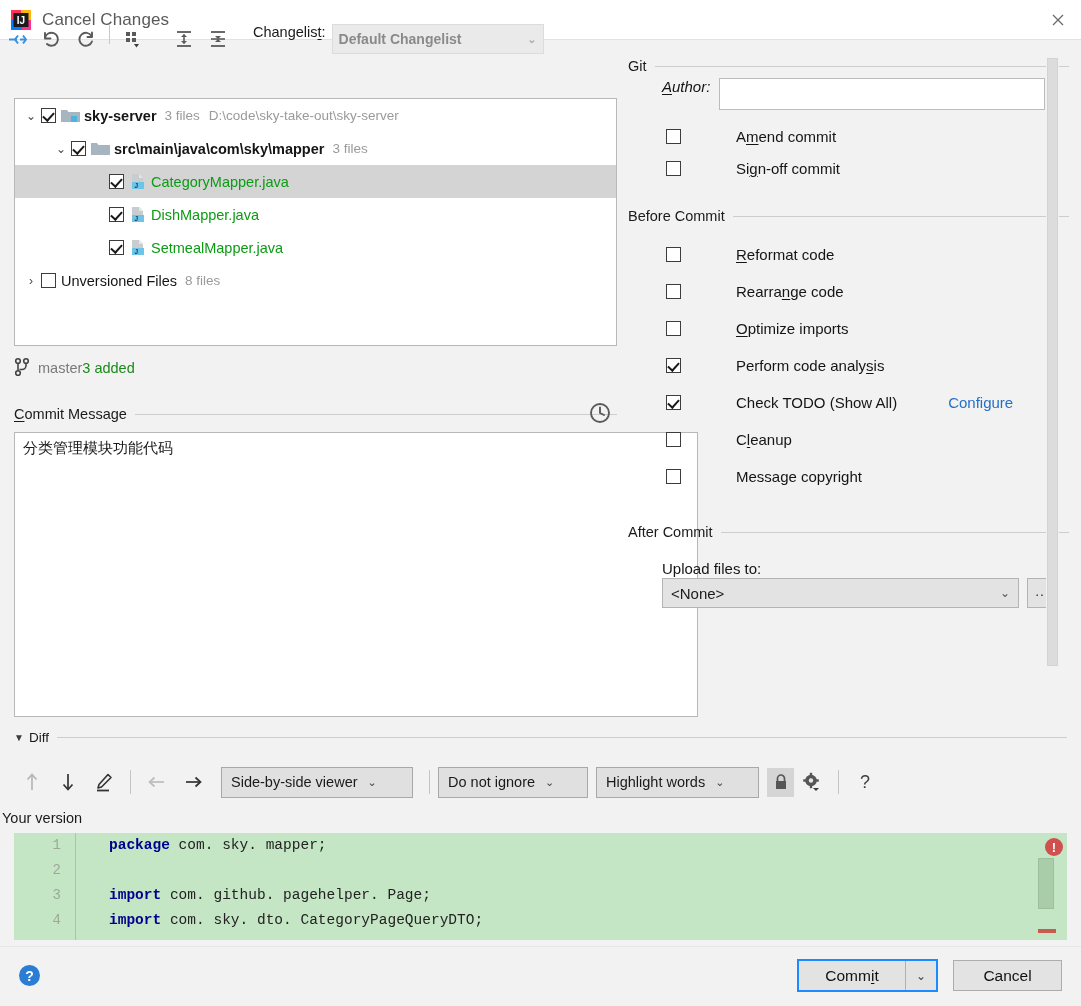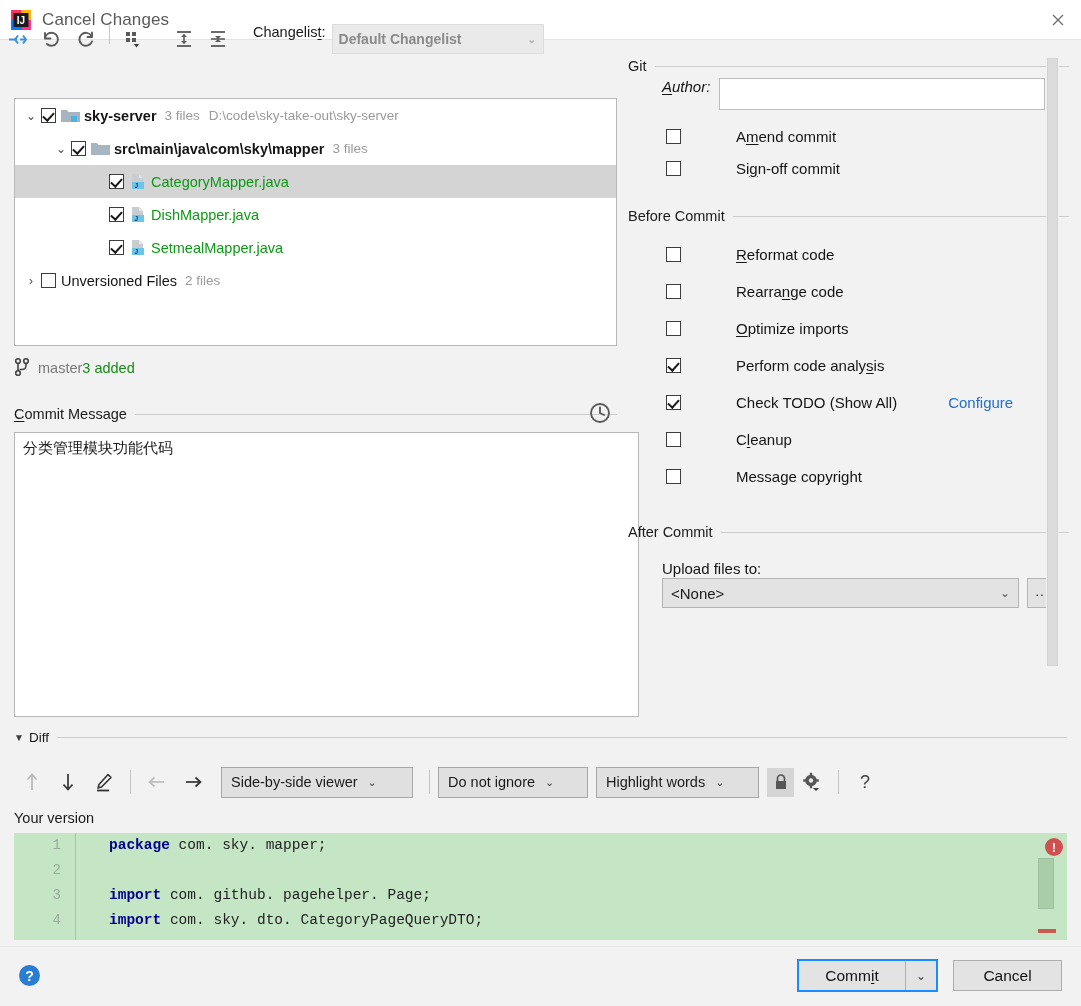--- a/index.html
+++ b/index.html
@@ -87,21 +87,21 @@
   .branch-added { color:#1a8a1a; font-size:14.5px; }
 
   .section-hdr { display:flex; align-items:center; }
   .section-hdr .lbl { font-size:14.5px; color:#1a1a1a; white-space:nowrap; }
   .section-hdr .ln { flex:1; height:1px; background:#cdcdcd; margin-left:8px; }
 
   .commit-msg-hdr { position:absolute; left:14px; top:403px; width:603px; height:22px; }
   .clock-ic { position:absolute; left:588px; top:401px; width:24px; height:24px; }
 
   .commit-msg-box {
-    position:absolute; left:14px; top:432px; width:625px; height:285px;
+    position:absolute; left:14px; top:432px; width:684px; height:285px;
     background:#ffffff; border:1px solid #b8b8b8; padding:6px 8px;
     font-size:15px; color:#1a1a1a; overflow:hidden;
   }
 
   
   .opts {
     position:absolute; left:628px; top:58px; width:441px; height:660px; overflow:hidden;
   }
   .opt-sec { display:flex; align-items:center; margin-top:0; }
   .opt-sec .lbl { font-size:14.5px; color:#1a1a1a; white-space:nowrap; }
@@ -157,21 +157,21 @@
     display:flex; align-items:center; padding:0 9px; font-size:14.5px; color:#1a1a1a;
     margin-right:8px; flex:none;
   }
   .dt-combo .da { margin-left:10px; color:#444; font-size:11px; }
   .dt-lock {
     width:27px; height:29px; background:#d5d5d5;
     display:flex; align-items:center; justify-content:center; flex:none;
   }
 
   .your-version {
-    position:absolute; left:14px; top:810px; font-size:14.5px; color:#1a1a1a;
+    position:absolute; left:2px; top:810px; font-size:14.5px; color:#1a1a1a;
   }
   .diff-view {
     position:absolute; left:14px; top:833px; width:1053px; height:107px;
     background:#c5e6c5; overflow:hidden;
   }
   .gutter {
     position:absolute; left:0; top:0; width:62px; height:107px; background:#c5e6c5;
     border-right:1px solid #b9b9b9;
   }
   .gline {
@@ -371,21 +371,21 @@
           <text x="5.5" y="15" font-size="6.5" fill="#17384c" font-family="Liberation Sans, sans-serif" font-weight="bold">J</text>
         </svg>
       </div>
       <span class="node-name green">SetmealMapper.java</span>
     </div>
 
     <div class="tree-row">
       <div class="twisty">›</div>
       <div class="cb"></div>
       <span class="node-name">Unversioned Files</span>
-      <span class="node-meta">2 files</span>
+      <span class="node-meta">8 files</span>
     </div>
   </div>
 
   <div class="branch-bar">
     <span>
       <svg width="16" height="20" viewBox="0 0 16 20">
         <circle cx="4" cy="4" r="2.3" fill="none" stroke="#444" stroke-width="1.6"></circle>
         <circle cx="12" cy="4" r="2.3" fill="none" stroke="#444" stroke-width="1.6"></circle>
         <circle cx="4" cy="16" r="2.3" fill="none" stroke="#444" stroke-width="1.6"></circle>
         <path d="M4 6.5 V13.5" stroke="#444" stroke-width="1.6"></path>

